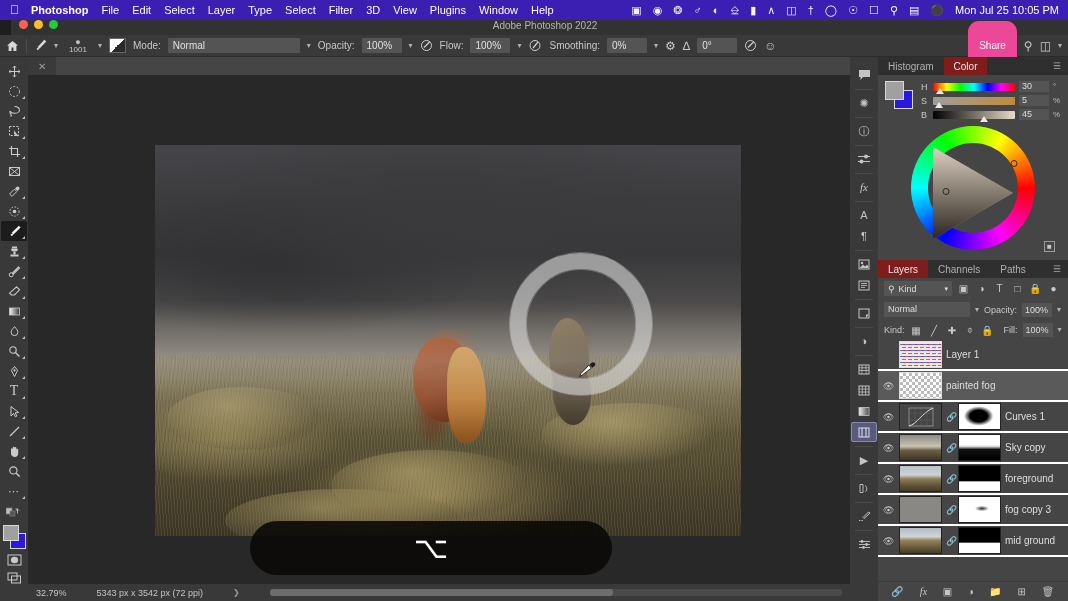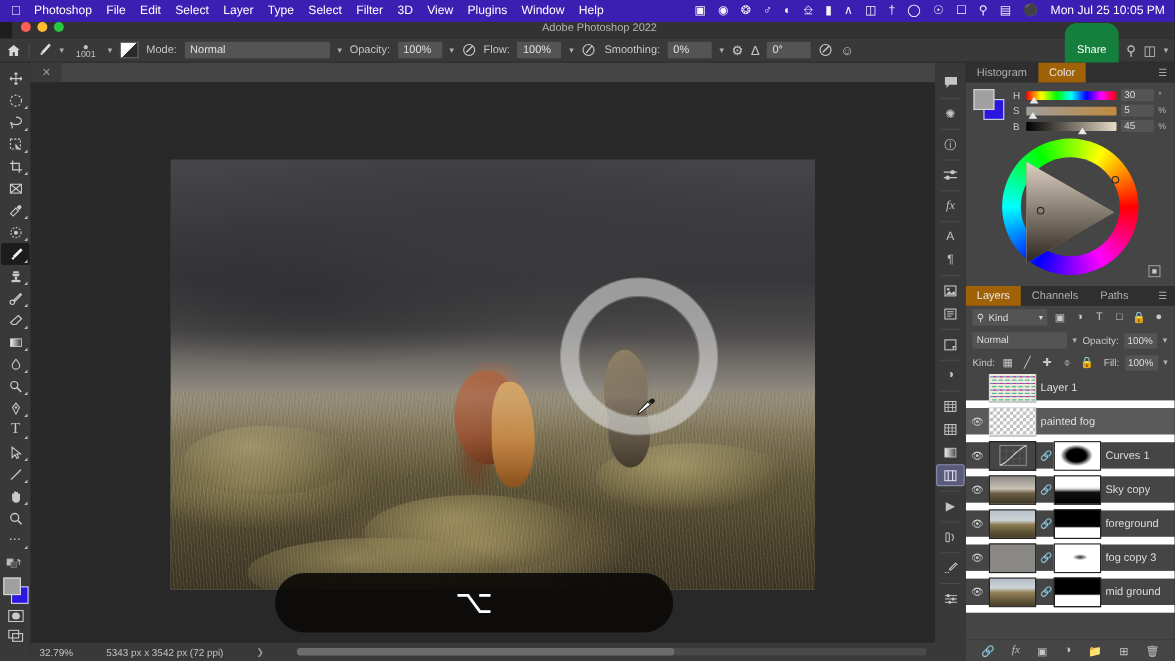--- a/index.html
+++ b/index.html
@@ -13,21 +13,21 @@
 
   
   .macbar {
     position: absolute; left: 0; top: 0; width: 1068px; height: 20px;
     background: #3b1fb3;
     display: flex; align-items: center;
     color: #fff; font-size: 11px;
   }
   .macbar .apple { margin: 0 12px 0 10px; font-size: 12px; line-height: 1; }
   .macbar .mi { margin-right: 13px; font-size: 11px; white-space: nowrap; }
-  .macbar .mi.bold { font-weight: normal; }
+  .macbar .mi.bold { font-weight: bold; }
   .macbar .right { margin-left: auto; display: flex; align-items: center; gap: 11px; padding-right: 9px; }
   .macbar .right .ic { font-size: 11px; opacity: .95; line-height: 1; }
   .macbar .clock { font-size: 11px; white-space: nowrap; }
 
   
   .titlebar {
     position: absolute; left: 11px; top: 20px; width: 1068px; height: 15px;
     background: #323232; display: flex; align-items: flex-start;
   }
   .traffic { display: flex; gap: 6px; padding-left: 8px; }
@@ -55,21 +55,21 @@
   .ob-field.num { min-width: 40px; }
   .caret { font-size: 8px; color: #b0b0b0; line-height: 1; }
   .ob-sep { width: 1px; height: 14px; background: #4d4d4d; }
   .brushsize { display: flex; flex-direction: column; align-items: center; width: 26px; }
   .brushsize .num { font-size: 8px; color: #c8c8c8; margin-top: -2px; }
   .brush-preset {
     width: 17px; height: 15px; border: 1px solid #666;
     background: linear-gradient(135deg,#fff 0 50%, #2a2a2a 50% 100%);
   }
   .share-btn {
-    background: #15803d; color: #fff; font-size: 10px;
+    background: #ec4899; color: #fff; font-size: 10px;
     padding: 19px 11px; border-radius: 11px; margin-left: auto;
   }
 
   
   .tabbar {
     position: absolute; left: 28px; top: 57px; width: 822px; height: 18px;
     background: #454545; display: flex; align-items: flex-end;
   }
   .doctab {
     background: #3a3a3a; height: 18px; display: flex; align-items: center;
@@ -226,21 +226,21 @@
   
   .panels {
     position: absolute; right: 0; top: 57px; width: 190px; bottom: 0;
     background: #393939; display: flex; flex-direction: column;
   }
   .panel-tabs {
     height: 18px; background: #2f2f2f; display: flex; align-items: stretch;
     font-size: 10px; color: #b0b0b0; position: relative;
   }
   .ptab { padding: 0 10px; display: flex; align-items: center; }
-  .ptab.sel { background: #a16207; color: #e8e8e8; }
+  .ptab.sel { background: #7f1d1d; color: #e8e8e8; }
   .pmenu { margin-left: auto; padding: 0 7px; display: flex; align-items: center; color: #a8a8a8; font-size: 9px; }
 
   .colorpanel { background: #454545; padding: 6px 7px 4px; }
   .color-top { display: flex; gap: 8px; align-items: flex-start; }
   .cswatch { position: relative; width: 28px; height: 28px; flex: none; }
   .cswatch .fg { position: absolute; left: 0; top: 0; width: 19px; height: 19px; background: #a0a0a0; border: 1px solid #d8d8d8; }
   .cswatch .bg { position: absolute; left: 9px; top: 9px; width: 19px; height: 19px; background: #2b18e0; border: 1px solid #d8d8d8; }
   .sliders { flex: 1; display: flex; flex-direction: column; gap: 3px; }
   .srow { display: flex; align-items: center; gap: 4px; }
   .srow .lbl { font-size: 9px; color: #c8c8c8; width: 8px; }
@@ -293,21 +293,21 @@
   }
   .lp-kind .ksp { margin-left: auto; font-size: 7px; }
   .lp-ic { color: #c8c8c8; font-size: 10px; width: 13px; text-align: center; }
   .lp-blend { background: #545454; color: #dedede; font-size: 9px; height: 15px; line-height: 15px; padding: 0 4px; width: 86px; }
   .lp-small { font-size: 9px; color: #c8c8c8; }
   .lp-num { background: #545454; color: #dedede; font-size: 9px; height: 14px; line-height: 14px; padding: 0 3px; min-width: 30px; }
 
   .layerlist { flex: 1; overflow: hidden; }
   .layer {
     display: flex; align-items: center; gap: 4px; height: 31px;
-    padding: 0 4px; border-bottom: 7px solid #ffffff;
+    padding: 0 4px; border-bottom: 2px solid #ffffff;
   }
   .layer.sel { background: #5a5a5a; }
   .eye { width: 13px; text-align: center; color: #d0d0d0; font-size: 9px; }
   .thumbimg { width: 43px; height: 27px; border: 1px solid #222; flex: none; background: #777; }
   .thumbimg.checker {
     background-image:
       linear-gradient(45deg, #bbb 25%, transparent 25%, transparent 75%, #bbb 75%),
       linear-gradient(45deg, #bbb 25%, #fff 25%, #fff 75%, #bbb 75%);
     background-size: 6px 6px; background-position: 0 0, 3px 3px;
     border: 1px solid #ddd;

